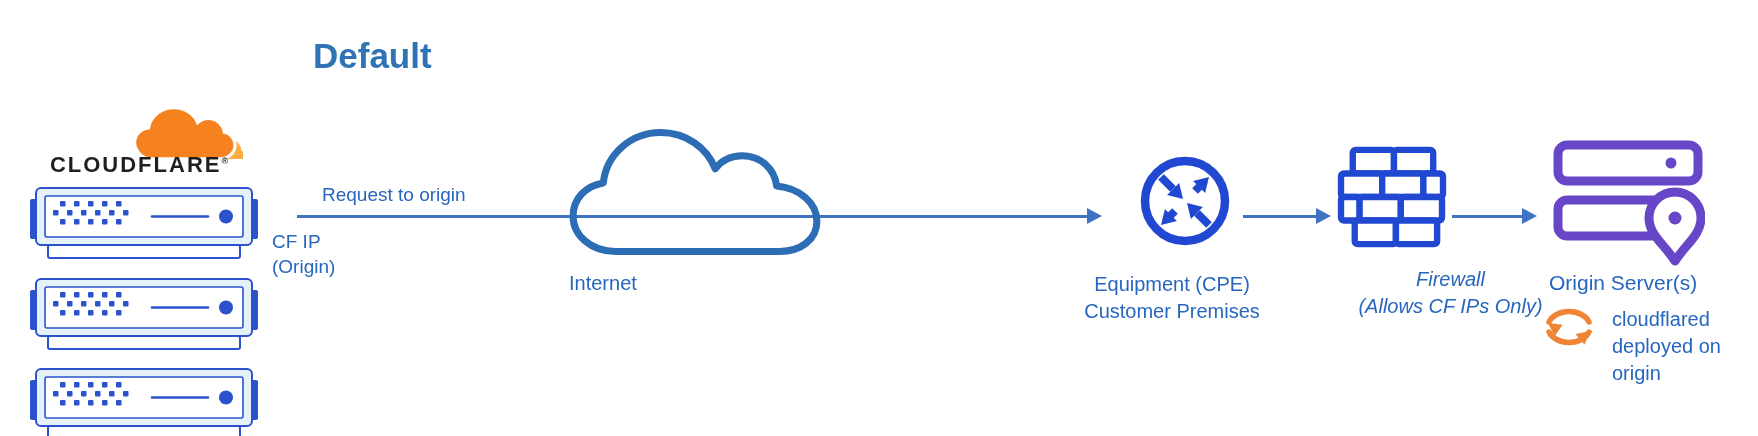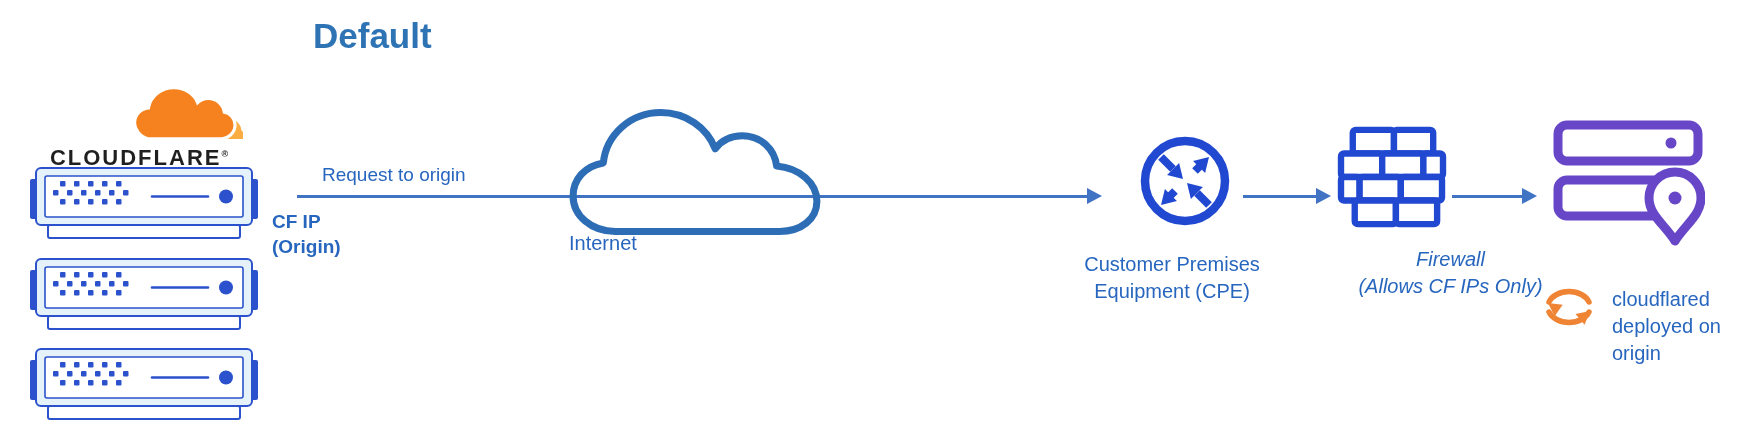--- a/index.html
+++ b/index.html
@@ -14,34 +14,34 @@
     --cloudflare_orange:#F6821F;
     --cloudflare_orange_light:#FBAD41;
     --refresh_orange:#EE8434;
     --brand_black:#1F1F1F;
   }
   html,body{margin:0;padding:0;background:#fff;}
   .stage{
     position:relative;width:1758px;height:436px;background:#fff;overflow:hidden;
     font-family:"Liberation Sans", sans-serif;
   }
-  .abs{position:absolute;}
+  .abs{position:absolute;margin-top:20px;}
 
   
   .diagram-title{left:313px;top:16px;font-size:35px;font-weight:700;color:var(--title_blue);}
 
   
-  .brand{left:30px;top:145px;width:218px;text-align:center;font-size:22px;font-weight:800;
+  .brand{left:30px;top:132px;width:218px;text-align:center;font-size:22px;font-weight:800;
          letter-spacing:2px;color:var(--brand_black);white-space:nowrap;}
   .brand sup{font-size:9px;font-weight:700;letter-spacing:0;}
 
   
   .lbl{color:var(--label_blue);font-size:20px;line-height:27px;}
   .request-label{left:322px;top:161px;font-size:19px;}
-  .cfip-label{left:272px;top:209px;font-size:19px;line-height:25px;font-weight:bold;}
+  .cfip-label{left:272px;top:209px;font-size:19px;line-height:25px;}
   .internet-label{left:0;top:140px;width:100%;text-align:left;transform:translateX(6px);}
   .cpe-label{left:1052px;top:251px;width:240px;text-align:center;}
   .firewall-label{left:1328px;top:246px;width:245px;text-align:center;font-style:italic;}
   .origin-label{left:1549px;top:249px;white-space:nowrap;font-size:21px;}
   .note-label{left:1612px;top:286px;}
 
   
   .arrow{height:17px;}
   .arrow .shaft{position:absolute;left:0;right:13px;top:7px;height:3px;background:var(--arrow_blue);}
   .arrow .head{position:absolute;right:0;top:0;width:0;height:0;
@@ -184,22 +184,22 @@
         <line class="cpe-shaft" x1="59" y1="39" x2="65" y2="33"></line>
         <polygon class="cpe-head" points="-14,-8.5 0,0 -14,8.5" transform="translate(73,25) rotate(-45)"></polygon>
         <line class="cpe-shaft" x1="39" y1="59" x2="33" y2="65"></line>
         <polygon class="cpe-head" points="-14,-8.5 0,0 -14,8.5" transform="translate(25,73) rotate(135)"></polygon>
         <line class="cpe-shaft" x1="73" y1="73" x2="61" y2="61"></line>
         <polygon class="cpe-head" points="-14,-8.5 0,0 -14,8.5" transform="translate(51,51) rotate(225)"></polygon>
       </g>
     </svg>
   </div>
   <div class="abs lbl cpe-label">
+    <div>Equipment (CPE)</div>
     <div>Customer Premises</div>
-    <div>Equipment (CPE)</div>
   </div>
 
   <div class="abs arrow arrow-2">
     <div class="shaft"></div>
     <div class="head"></div>
   </div>
 
   <div class="abs" style="left:1337px;top:126px;">
     <svg width="110" height="102" viewBox="0 0 112 104">
       <rect class="brick" x="16" y="4" width="42" height="24" rx="3"></rect>
@@ -226,20 +226,21 @@
 
   <div class="abs" style="left:1553px;top:120px;">
     <svg width="152" height="126" viewBox="0 0 152 126">
       <rect class="org-stroke" x="5" y="5" width="140" height="36" rx="9"></rect>
       <circle class="org-dot" cx="118" cy="23" r="5.5"></circle>
       <rect class="org-stroke" x="5" y="60" width="108" height="36" rx="9"></rect>
       <path class="org-stroke" d="M122,121 C112,105 96,95 96,78 A26,26 0 1 1 148,78 C148,95 132,105 122,121 Z"></path>
       <circle class="org-dot" cx="122" cy="78" r="6.5"></circle>
     </svg>
   </div>
+  <div class="abs lbl origin-label">Origin Server(s)</div>
 
   <div class="abs" style="left:1538px;top:282px;">
     <svg width="64" height="48" viewBox="0 0 64 48">
       <path class="refresh-arc" d="M51,20 A21,15 0 0 0 11,20"></path>
       <polygon class="refresh-head" points="0,0 -13,-7 -13,7" transform="translate(10,21) rotate(215)"></polygon>
       <path class="refresh-arc" d="M11,30 A21,15 0 0 0 51,30"></path>
       <polygon class="refresh-head" points="0,0 -13,-7 -13,7" transform="translate(52,29) rotate(-40)"></polygon>
     </svg>
   </div>
   <div class="abs lbl note-label">

